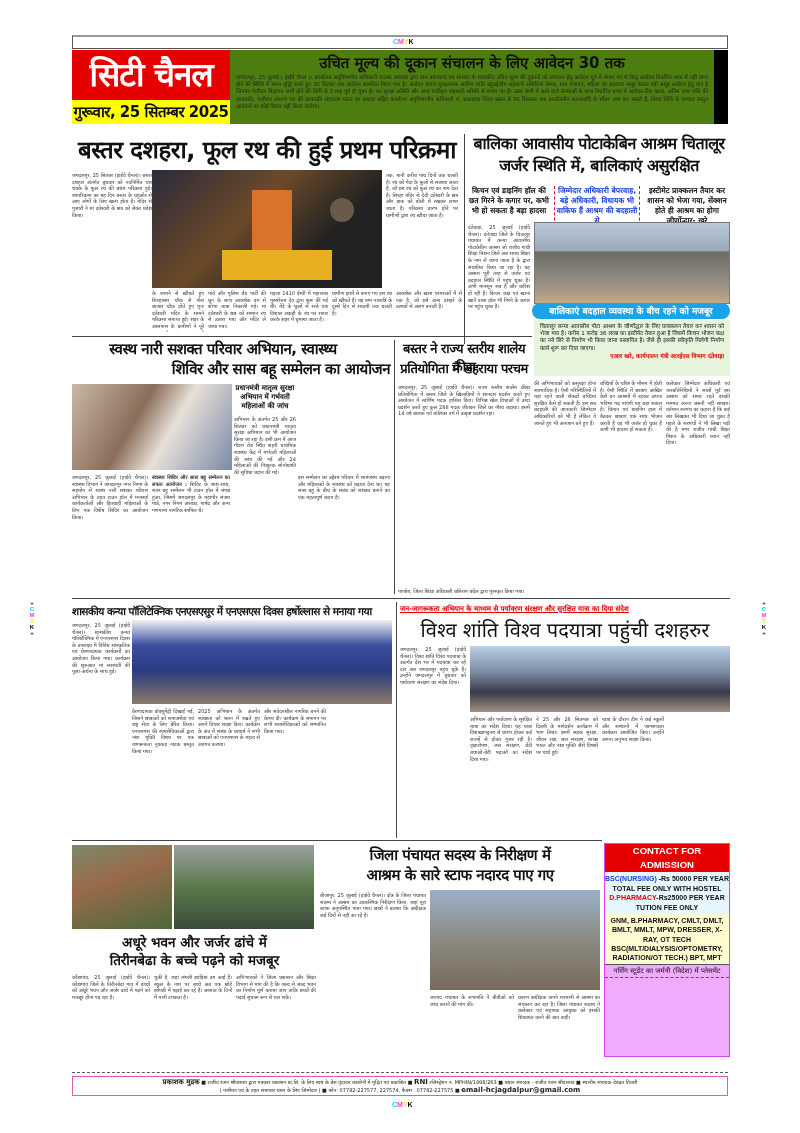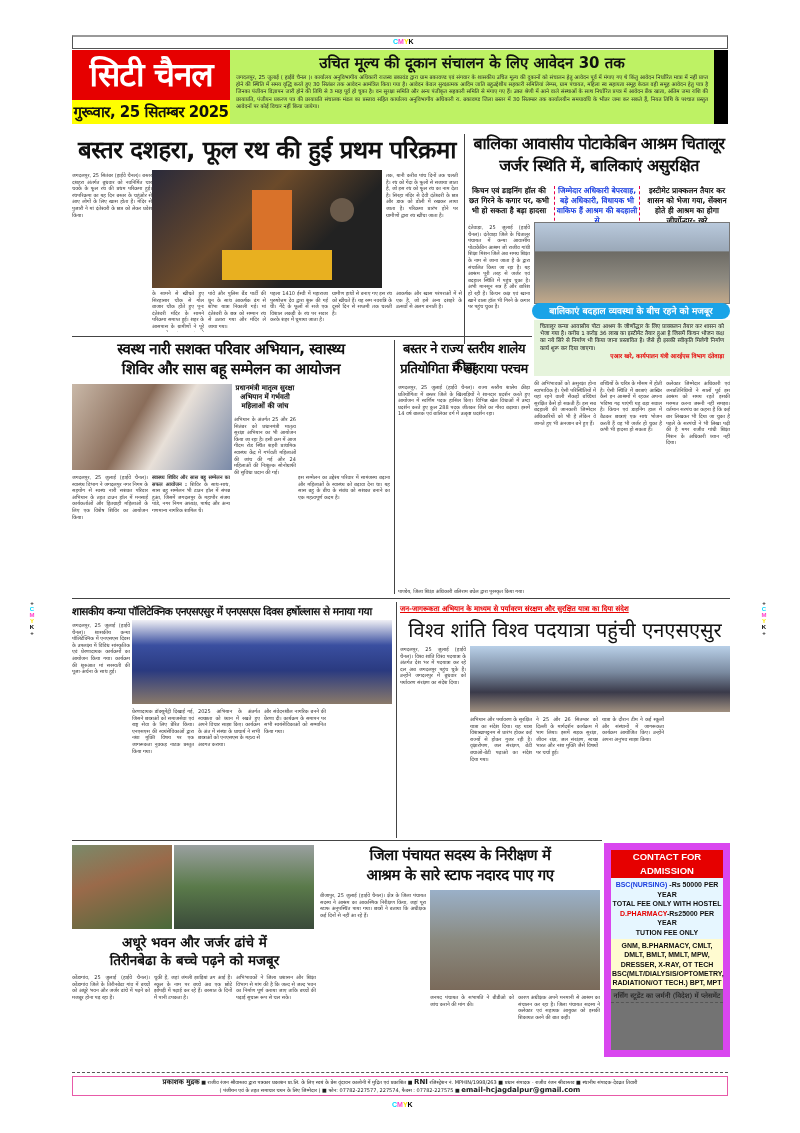--- a/index.html
+++ b/index.html
@@ -5,40 +5,40 @@
   * { box-sizing: border-box; margin: 0; padding: 0; }
   html, body { width: 800px; height: 1133px; background: #fff; overflow: hidden; }
   body { font-family: "DejaVu Sans", sans-serif; color: #111; position: relative; }
   .abs { position: absolute; }
   .cmyk { font-family: "Liberation Sans", sans-serif; font-weight: bold; font-size: 7px; letter-spacing: 0; }
   .c { color: #00d8ff; } .m { color: #ff3ec8; } .y { color: #ffe600; } .k { color: #000; }
   .topbar { left: 72px; top: 35px; width: 656px; height: 14px; border: 1px solid #555; border-top: 2px solid #999; }
   .topbar .cmyk { position: absolute; left: 320px; top: 1px; }
   .masthead-name { left: 72px; top: 50px; width: 158px; height: 50px; background: #e60000; color: #fff; font-family: "DejaVu Sans", sans-serif; font-weight: bold; font-size: 33px; line-height: 50px; text-align: center; letter-spacing: -1px; }
   .masthead-date { left: 72px; top: 100px; width: 158px; height: 24px; background: #ffff00; color: #111; font-weight: bold; font-size: 15px; line-height: 24px; text-align: center; letter-spacing: -0.5px; }
-  .top-notice { left: 230px; top: 50px; width: 484px; height: 74px; background: #bef264; padding: 2px 6px; }
+  .top-notice { left: 230px; top: 50px; width: 484px; height: 74px; background: #4d7c0f; padding: 2px 6px; }
   .top-notice h2 { font-size: 15px; font-weight: bold; text-align: center; margin-bottom: 2px; }
   .top-notice p { font-size: 5.4px; line-height: 7.2px; text-align: justify; color: #222; }
   .black-box { left: 714px; top: 50px; width: 14px; height: 74px; background: #000; }
   .headline { font-weight: bold; color: #111; letter-spacing: -0.5px; }
   .col-text { font-size: 5px; line-height: 6.6px; color: #333; text-align: justify; overflow: hidden; }
   .vline { background: #444; width: 1px; }
   .hline { background: #444; height: 1px; }
   .photo { background: linear-gradient(135deg, #2a2a3a, #6b4a2a 40%, #222 70%); overflow: hidden; }
   .photo-ashram { background: linear-gradient(180deg, #b9c9dc 0%, #9aa8b8 35%, #6d6b65 36%, #8e8a80 70%, #c2a98a 100%); border: 1px solid #777; }
   .photo-health { background: linear-gradient(120deg, #c9b8a8, #8a6d5a 40%, #e8e0d8 60%, #7a8aa8); }
   .photo-poly { background: linear-gradient(180deg, #f0f0f5, #3a4fa0 30%, #2a3a80 60%, #8a7a6a); }
   .photo-padyatra { background: linear-gradient(180deg, #b9d0e8, #7a8aa0 40%, #3a3a4a 70%, #a09080); }
   .photo-bhawan1 { background: linear-gradient(160deg, #7a8a6a, #9a6a4a 40%, #4a6a3a); }
   .photo-bhawan2 { background: linear-gradient(180deg, #9aa0a0, #5a7a4a 50%, #3a4a3a); }
   .photo-panch { background: linear-gradient(180deg, #9ab0c8, #8a8a80 50%, #7a6a5a); }
   .subhead { font-weight: bold; text-align: center; line-height: 10px; }
   .blue-banner { background: #1aa3e8; color: #fff; font-weight: bold; font-size: 9px; text-align: center; border-radius: 10px; line-height: 16px; }
   .green-box { background: #e6f4dc; padding: 3px 6px; }
-  .ad-box { left: 604px; top: 843px; width: 126px; height: 214px; border: 7px solid #d946ef; background: #737373; }
+  .ad-box { left: 604px; top: 843px; width: 126px; height: 214px; border: 1px solid #d946ef; background: #f0abfc; }
   .ad-title { background: #e60000; color: #fff; font-family: "Liberation Sans", sans-serif; font-weight: bold; font-size: 9.5px; text-align: center; line-height: 14px; }
   .ad-fee { background: #e6f6ff; font-family: "Liberation Sans", sans-serif; font-weight: bold; font-size: 7px; text-align: center; line-height: 9.5px; padding: 2px 0; }
   .ad-courses { background: #fffbd0; font-family: "Liberation Sans", sans-serif; font-weight: bold; font-size: 7px; text-align: center; line-height: 9.3px; padding: 2px 1px; }
   .ad-placement { font-weight: normal; font-size: 7px; text-align: center; line-height: 12px; border-top: 1px solid #555; border-bottom: 1px dashed #555; }
   .ad-address { background: #ffff00; font-family: "Liberation Serif", serif; font-size: 8px; text-align: center; line-height: 10px; padding: 3px 1px; font-weight: bold; }
   .footer { left: 72px; top: 1076px; width: 656px; height: 20px; border: 1px solid #e85aa8; padding: 1px 6px; font-size: 5px; line-height: 8px; text-align: center; color: #222; }
   .footer b { font-size: 7px; margin-top: 34px; }
   .dashes { border-top: 1px dashed #555; }
   .reg-mark { font-family: "Liberation Sans", sans-serif; font-size: 6px; font-weight: bold; text-align: center; line-height: 6px; }
 </style>
@@ -87,22 +87,22 @@
 <div class="abs green-box" style="left:534px;top:320px;width:196px;height:56px;">
   <p style="font-size:5.6px;line-height:7.2px;text-align:justify;">चितालूर कन्या आवासीय पोटा आश्रम के जीर्णोद्धार के लिए प्राक्कलन तैयार कर शासन को भेजा गया है। करीब 1 करोड़ 36 लाख का इस्टीमेट तैयार हुआ है जिसमें किचन भोजन कक्ष का नये सिरे से निर्माण भी किया जाना प्रस्तावित है। जैसे ही इसकी स्वीकृति मिलेगी निर्माण कार्य शुरू कर दिया जाएगा।</p>
   <p style="font-size:6px;color:#e60000;text-align:right;font-weight:bold;">एआर खरे, कार्यपालन यंत्री आरईएस विभाग दंतेवाड़ा</p>
 </div>
 <div class="abs col-text" style="left:534px;top:380px;width:62px;height:216px;">की अभिभावकों को असुरक्षा होना स्वाभाविक है। ऐसी परिस्थितियों में यहां रहने वाली सैकड़ों बच्चियां सुरक्षित कैसे हो सकती हैं। इस सब बदहाली की जानकारी जिम्मेदार अधिकारियों को भी है लेकिन वे जानते हुए भी अनजान बने हुए हैं।</div>
 <div class="abs col-text" style="left:600px;top:380px;width:62px;height:216px;">बच्चियों के चरित्र के मौसम में होती है। ऐसी स्थिति में छात्राएं आखिर कैसे इन आश्रमों में रहकर अपना भविष्य गढ़ पाएंगी यह बड़ा सवाल है। किचन एवं डाइनिंग हाल में बैठकर छात्राएं एक साथ भोजन करती हैं वह भी जर्जर हो चुका है कभी भी हादसा हो सकता है।</div>
 <div class="abs col-text" style="left:666px;top:380px;width:64px;height:216px;">कलेक्टर जिम्मेदार अधिकारी एवं जनप्रतिनिधियों ने सालों पूर्व इस आश्रम को समय रहते इसकी मरम्मत करना जरूरी नहीं समझा। वर्तमान सरपंच का कहना है कि कई बार लिखकर भी दिया जा चुका है पहले के सरपंचों ने भी लिखा पढ़ी की है मगर राजीव गांधी शिक्षा मिशन के अधिकारी ध्यान नहीं दिया।</div>
 
 <div class="abs hline" style="left:72px;top:336px;width:460px;"></div>
 
-<div class="abs headline" style="left:72px;top:340px;width:318px;font-size:15px;line-height:19px;text-align:center;">स्वस्थ नारी सशक्त परिवार अभियान, स्वास्थ्य</div>
-<div class="abs headline" style="left:72px;top:360px;width:318px;font-size:15px;line-height:19px;text-align:center;">शिविर और सास बहू सम्मेलन का आयोजन</div>
+<div class="abs headline" style="left:64px;top:340px;width:318px;font-size:15px;line-height:19px;text-align:center;">स्वस्थ नारी सशक्त परिवार अभियान, स्वास्थ्य</div>
+<div class="abs headline" style="left:72px;top:360px;width:318px;font-size:15px;line-height:19px;text-align:right;">शिविर और सास बहू सम्मेलन का आयोजन</div>
 <div class="abs photo-health" style="left:72px;top:384px;width:160px;height:86px;"></div>
 <div class="abs subhead" style="left:234px;top:384px;width:62px;font-size:7px;line-height:9px;">प्रधानमंत्री मातृत्व सुरक्षा अभियान में गर्भवती महिलाओं की जांच</div>
 <div class="abs col-text" style="left:234px;top:416px;width:62px;height:176px;">अभियान के अंतर्गत 25 और 26 सितंबर को प्रधानमंत्री मातृत्व सुरक्षा अभियान का भी आयोजन किया जा रहा है। इसी क्रम में आज गीदम रोड स्थित शहरी प्राथमिक स्वास्थ्य केंद्र में गर्भवती महिलाओं की जांच की गई और 24 महिलाओं की निःशुल्क सोनोग्राफी की सुविधा प्रदान की गई।</div>
 <div class="abs col-text" style="left:72px;top:474px;width:76px;height:118px;"><span>जगदलपुर, 25 जुलाई (हाईवे चैनल)। स्वास्थ्य विभाग ने जगदलपुर नगर निगम के सहयोग से स्वस्थ नारी सशक्त परिवार अभियान के तहत टाउन हॉल में मनसाई कार्यकर्ताओं और हितग्राही महिलाओं के लिए एक विशेष शिविर का आयोजन किया।</span></div>
 <div class="abs col-text" style="left:152px;top:474px;width:78px;height:118px;"><b>स्वास्थ्य शिविर और सास बहू सम्मेलन का सफल आयोजन :</b> <span>शिविर के साथ-साथ, सास बहू सम्मेलन भी टाउन हॉल में संपन्न हुआ, जिसमें जगदलपुर के महापौर संजय पांडे, नगर निगम अध्यक्ष, पार्षद और अन्य गणमान्य नागरिक शामिल थे।</span></div>
 <div class="abs col-text" style="left:298px;top:474px;width:92px;height:118px;">इस सम्मेलन का उद्देश्य परिवार में सामंजस्य बढ़ाना और महिलाओं के स्वास्थ्य को बढ़ावा देना था। यह सास बहू के बीच के संबंध को सशक्त बनाने का एक महत्वपूर्ण कदम है।</div>
 
 <div class="abs vline" style="left:394px;top:340px;height:254px;"></div>
 
 <div class="abs headline" style="left:398px;top:340px;width:132px;font-size:13px;line-height:18px;text-align:center;">बस्तर ने राज्य स्तरीय शालेय क्रीड़ा</div>
@@ -115,21 +115,21 @@
 <div class="abs headline" style="left:72px;top:604px;width:322px;font-size:10.5px;line-height:14px;">शासकीय कन्या पॉलिटेक्निक एनएसएसुर में एनएसएस दिवस हर्षोल्लास से मनाया गया</div>
 <div class="abs col-text" style="left:72px;top:622px;width:58px;height:148px;">जगदलपुर, 25 जुलाई (हाईवे चैनल)। शासकीय कन्या पॉलिटेक्निक में एनएसएस दिवस के उपलक्ष्य में विविध सांस्कृतिक एवं प्रेरणादायक कार्यक्रमों का आयोजन किया गया। कार्यक्रम की शुरुआत मां सरस्वती की पूजा-अर्चना के साथ हुई।</div>
 <div class="abs photo-poly" style="left:132px;top:620px;width:260px;height:84px;"></div>
 <div class="abs col-text" style="left:132px;top:708px;width:62px;height:70px;">प्रेरणादायक डॉक्यूमेंट्री दिखाई गई, जिसने छात्राओं को समाजसेवा एवं राष्ट्र सेवा के लिए प्रेरित किया। एनएसएस की स्वयंसेविकाओं द्वारा नशा मुक्ति विषय पर एक जागरूकता नुक्कड़ नाटक प्रस्तुत किया गया।</div>
 <div class="abs col-text" style="left:198px;top:708px;width:62px;height:70px;">2025 अभियान के अंतर्गत स्वच्छता को ध्यान में रखते हुए अपने विचार साझा किए। कार्यक्रम के अंत में संस्था के प्राचार्य ने सभी छात्राओं को एनएसएस के महत्व से अवगत कराया।</div>
 <div class="abs col-text" style="left:264px;top:708px;width:62px;height:70px;">और संवेदनशील नागरिक बनने की प्रेरणा दी। कार्यक्रम के समापन पर सभी स्वयंसेविकाओं को सम्मानित किया गया।</div>
 
 <div class="abs vline" style="left:396px;top:602px;height:236px;"></div>
 
 <div class="abs" style="left:400px;top:604px;width:330px;font-size:7px;line-height:10px;color:#e60000;font-weight:bold;text-decoration:underline;text-align:left;">जन-जागरूकता अभियान के माध्यम से पर्यावरण संरक्षण और सुरक्षित यात्रा का दिया संदेश</div>
-<div class="abs" style="left:400px;top:618px;width:330px;font-size:20px;line-height:24px;text-align:center;">विश्व शांति विश्व पदयात्रा पहुंची एनएसएसुर</div>
+<div class="abs" style="left:400px;top:618px;width:330px;font-size:20px;line-height:24px;text-align:center;">विश्व शांति विश्व पदयात्रा पहुंची दशहरुर</div>
 <div class="abs col-text" style="left:400px;top:646px;width:66px;height:190px;">जगदलपुर, 25 जुलाई (हाईवे चैनल)। विश्व शांति विश्व पदयात्रा के अंतर्गत देश भर में पदयात्रा कर रहे दल अब जगदलपुर पहुंच चुके हैं। उन्होंने जगदलपुर में बुधवार को पर्यावरण संरक्षण का संदेश दिया।</div>
 <div class="abs photo-padyatra" style="left:470px;top:646px;width:260px;height:66px;"></div>
 <div class="abs col-text" style="left:470px;top:716px;width:62px;height:120px;">अभियान और पर्यावरण के सुरक्षित यात्रा का संदेश दिया। यह यात्रा विशाखापट्टनम से प्रारंभ होकर कई राज्यों से होकर गुजर रही है। वृक्षारोपण, जल संरक्षण, बेटी बचाओ-बेटी पढ़ाओ का संदेश दिया गया।</div>
 <div class="abs col-text" style="left:536px;top:716px;width:62px;height:120px;">ने 25 और 26 सितम्बर को दिल्ली के मार्गदर्शन कार्यक्रम में भाग लिया। इसमें सड़क सुरक्षा, जीवन रक्षा, जल संरक्षण, स्वच्छ भारत और नशा मुक्ति जैसे विषयों पर चर्चा हुई।</div>
 <div class="abs col-text" style="left:602px;top:716px;width:62px;height:120px;">यात्रा के दौरान टीम ने कई स्कूलों और संस्थानों में जागरूकता कार्यक्रम आयोजित किए। उन्होंने अपना अनुभव साझा किया।</div>
 
 <div class="abs reg-mark" style="left:760px;top:600px;width:8px;">+<br><span class="c">C</span><br><span class="m">M</span><br><span class="y">Y</span><br><span class="k">K</span><br>+</div>
 <div class="abs reg-mark" style="left:28px;top:600px;width:8px;">+<br><span class="c">C</span><br><span class="m">M</span><br><span class="y">Y</span><br><span class="k">K</span><br>+</div>
 
 <div class="abs hline" style="left:72px;top:840px;width:530px;"></div>

